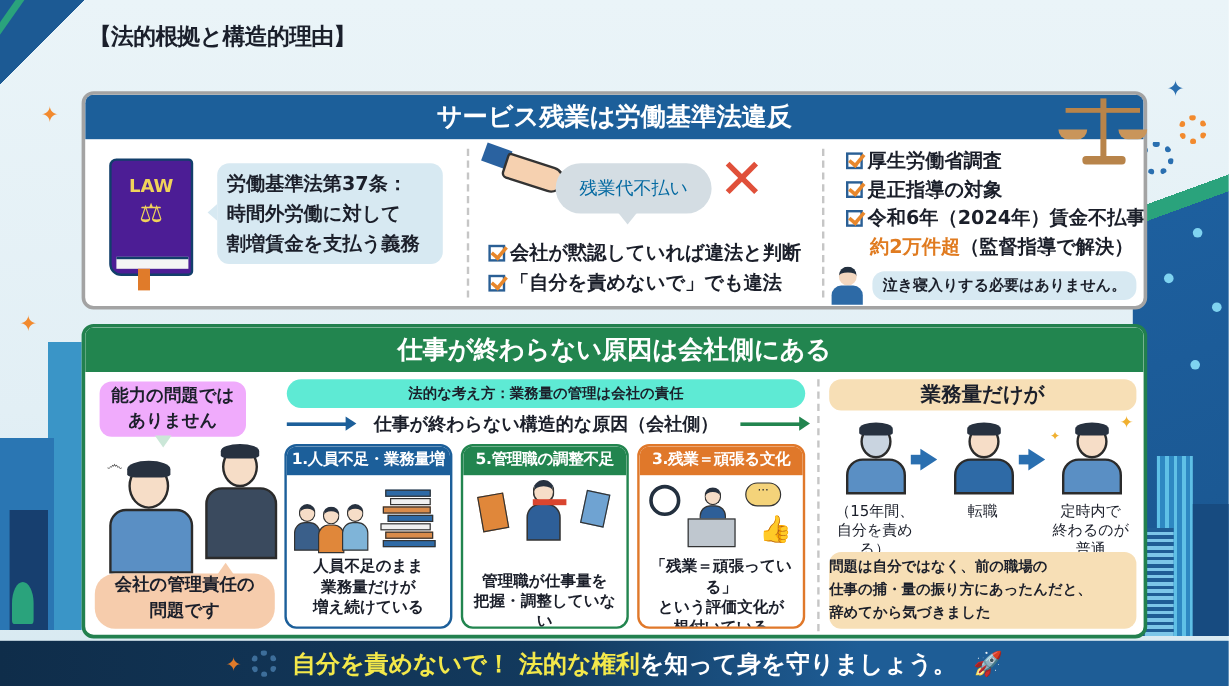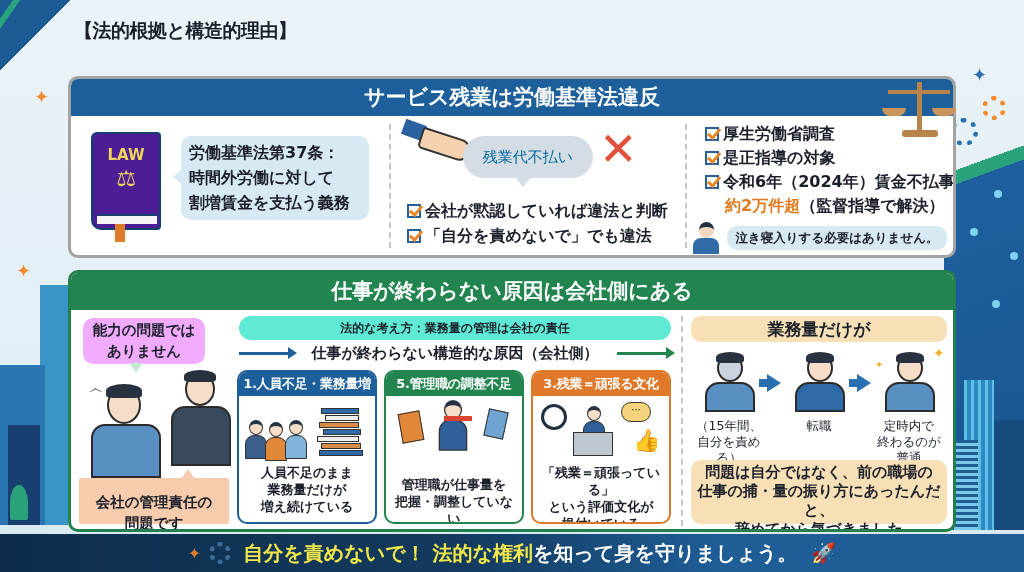--- a/index.html
+++ b/index.html
@@ -141,22 +141,22 @@
     position: absolute; left: 12px; top: 8px; width: 122px; height: 46px;
     background: #f0abfc; border-radius: 10px; text-align: center;
     font-size: 14.5px; font-weight: bold; line-height: 21px; padding-top: 2px;
   }
   .green-bubble::after {
     content: ""; position: absolute; left: 46px; bottom: -9px;
     border-top: 10px solid #cbe7d8; border-left: 7px solid transparent; border-right: 7px solid transparent;
   }
   .orange-bubble {
     position: absolute; left: 8px; top: 168px; width: 150px; height: 46px;
-    background: #f6ccac; border-radius: 2px; text-align: center;
-    font-size: 14.5px; font-weight: bold; line-height: 21px; padding-top: 14px;
+    background: #f6ccac; border-radius: 17px; text-align: center;
+    font-size: 14.5px; font-weight: bold; line-height: 21px; padding-top: 0;
   }
   .orange-bubble::before {
     content: ""; position: absolute; left: 102px; top: -9px;
     border-bottom: 10px solid #f6ccac; border-left: 7px solid transparent; border-right: 7px solid transparent;
   }
   .fig { position: absolute; }
   .fig .head { position: absolute; border-radius: 50%; background: #f6ddc7; border: 2px solid #2b2b2b; }
   .fig .hair { position: absolute; background: #27313f; border-radius: 50% 50% 20% 20%; }
   .fig .body { position: absolute; border: 2px solid #2b2b2b; border-radius: 14px 14px 0 0; }
   .worry { position: absolute; font-size: 14px; color: #555; }
@@ -212,22 +212,22 @@
     background: #f7dfb6; border-radius: 10px; text-align: center;
     font-size: 17px; font-weight: bold; line-height: 26px; color: #1b1f2a;
   }
   .exp-steps { position: absolute; left: 620px; top: 36px; width: 256px; height: 110px; }
   .exp-step { position: absolute; top: 0; width: 76px; text-align: center; }
   .exp-step .label { position: absolute; left: 0; top: 72px; width: 76px; font-size: 12.5px; font-weight: normal; line-height: 16px; text-align: center; }
   .exp-arrow { position: absolute; top: 28px; width: 0; height: 0; border-left: 14px solid #2a6fb0; border-top: 9px solid transparent; border-bottom: 9px solid transparent; }
   .exp-arrow::before { content: ""; position: absolute; left: -22px; top: -4px; width: 10px; height: 8px; background: #2a6fb0; }
   .exp-summary {
     position: absolute; left: 620px; top: 150px; width: 256px; height: 64px;
-    background: #f7dfb6; border-radius: 10px; text-align: center;
-    font-size: 15px; font-weight: bold; line-height: 19px; padding-top: 3px; color: #1b1f2a;
+    background: #f7dfb6; border-radius: 10px; text-align: left;
+    font-size: 12px; font-weight: bold; line-height: 19px; padding-top: 3px; color: #1b1f2a;
   }
 
   
   .footer {
     position: absolute; left: 0; top: 534px; width: 1024px; height: 38px;
     background: linear-gradient(90deg, #0f2d4a 0%, #133a5e 45%, #1e5d96 70%, #1e5d96 100%);
     display: flex; align-items: center; justify-content: center;
   }
   .footer-msg { font-size: 20px; font-weight: bold; white-space: nowrap; }
   .footer-msg .yellow { color: #f3e84a; }

